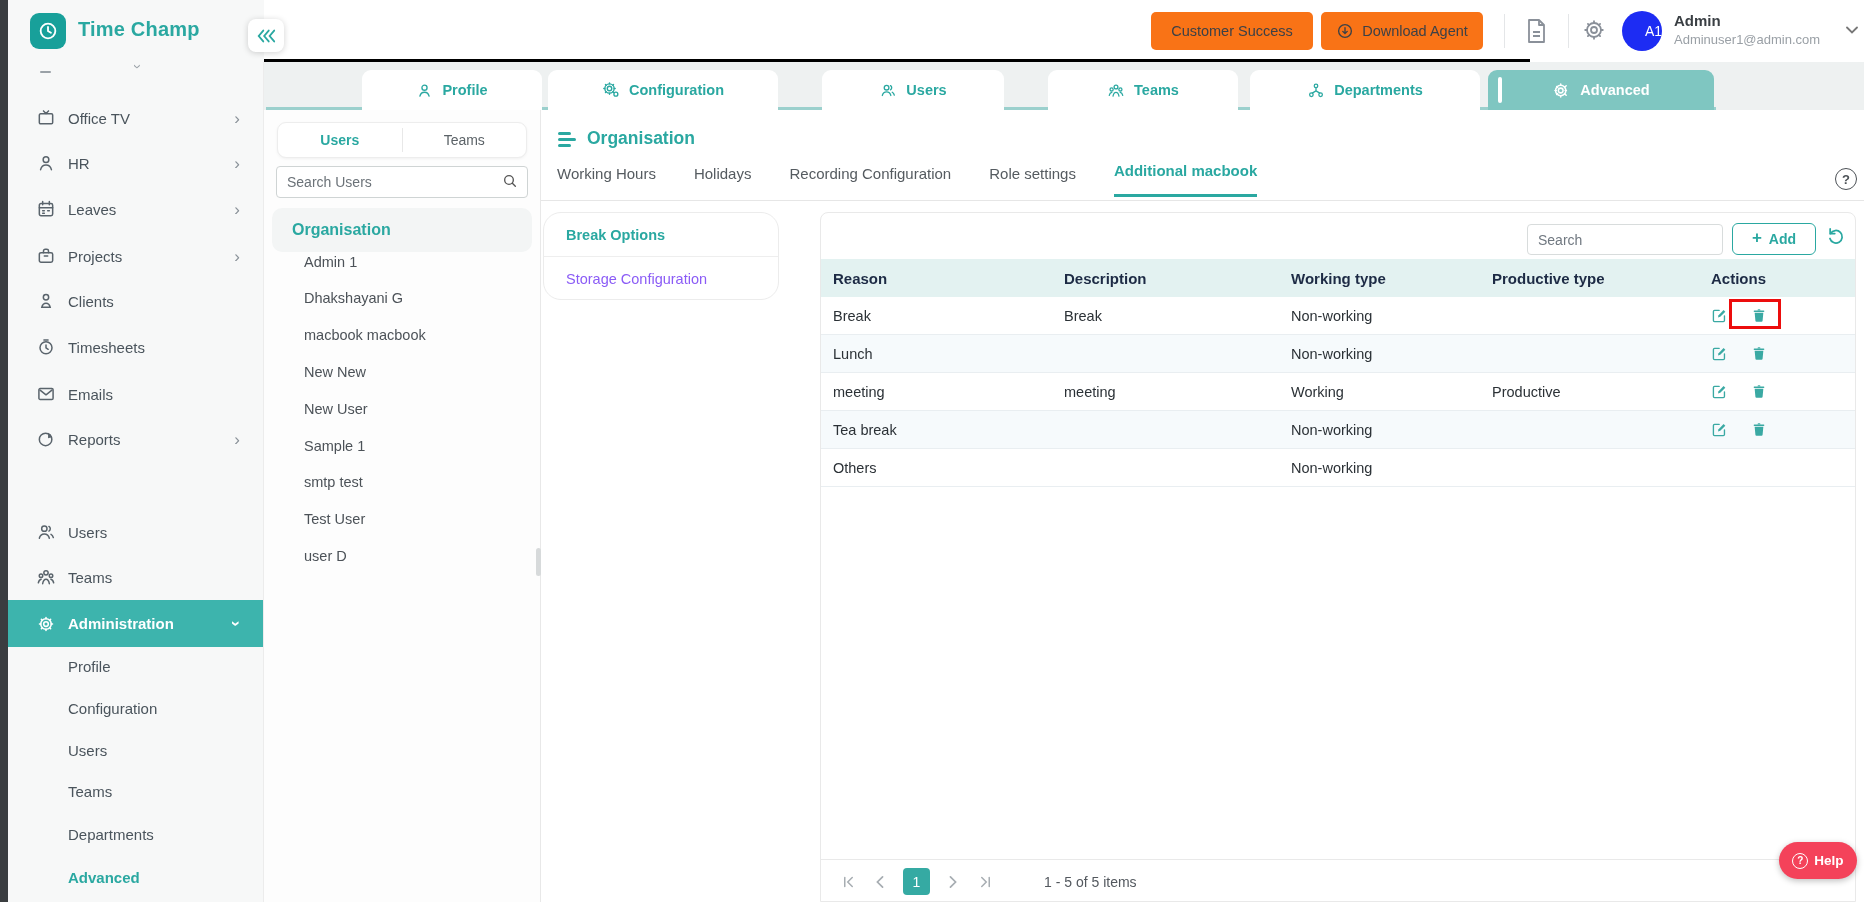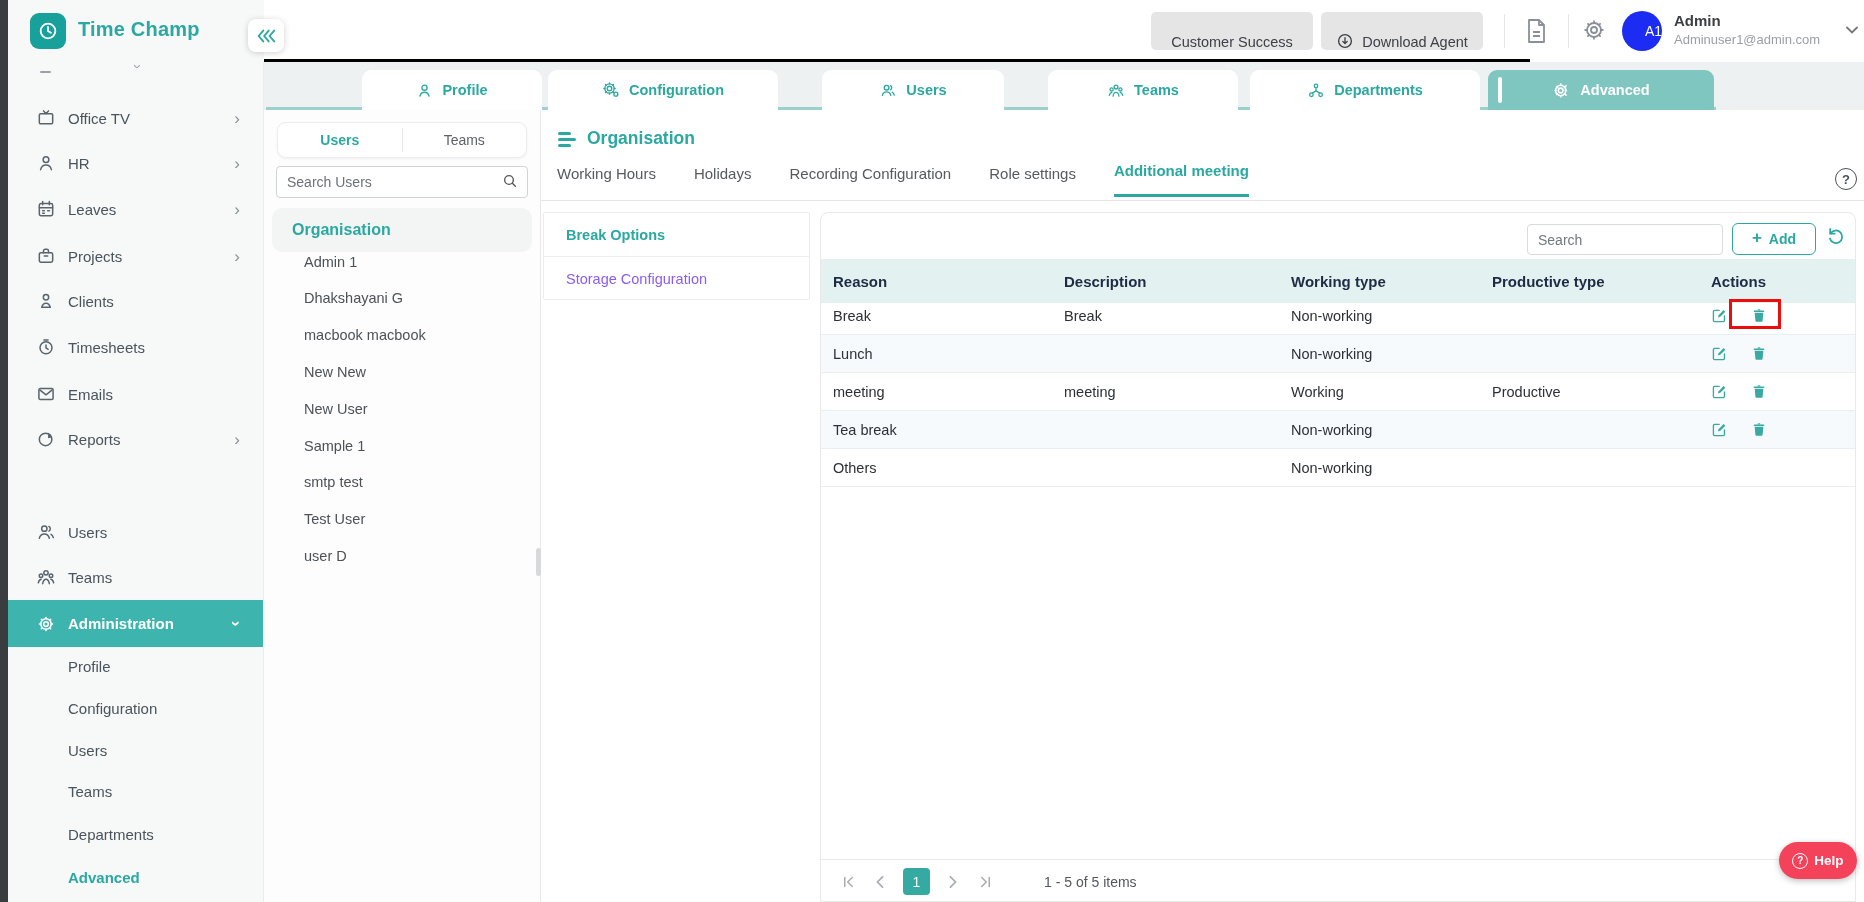--- a/index.html
+++ b/index.html
@@ -14,21 +14,21 @@
 
   
   .dark-strip{position:absolute;left:0;top:0;width:8px;height:902px;background:#3a3d40;z-index:60;}
 
   
   .tophdr{position:absolute;left:8px;top:0;width:1522px;height:62px;background:#fff;border-bottom:3px solid #000000;z-index:30;}
   .logo-zone{position:absolute;left:0;top:0;width:256px;height:62px;background:#f7f8f8;}
   .logo-sq{position:absolute;left:22px;top:13px;width:36px;height:36px;background:#18a09a;border-radius:9px;display:flex;align-items:center;justify-content:center;}
   .brand-name{position:absolute;left:70px;top:18px;font-size:20px;font-weight:700;color:var(--accent);letter-spacing:.2px;}
   .collapse-btn{position:absolute;left:240px;top:19px;width:36px;height:33px;background:#fff;border-radius:8px;box-shadow:0 1px 6px rgba(0,0,0,.18);display:flex;align-items:center;justify-content:center;z-index:40;}
-  .hdr-chip{position:absolute;top:12px;height:38px;background:#e5e5e5;border-radius:5px;display:flex;align-items:flex-end;justify-content:center;gap:8px;font-size:14.5px;color:#3c4147;}
+  .hdr-chip{position:absolute;top:12px;height:38px;background:#f97316;border-radius:5px;display:flex;align-items:center;justify-content:center;gap:8px;font-size:14.5px;color:#3c4147;}
   .chip-cs{left:1143px;width:162px;}
   .chip-da{left:1313px;width:162px;}
   .hdr-sep{position:absolute;top:14px;width:1px;height:34px;background:#e4e6e8;}
   .hdr-ic{position:absolute;top:18px;color:#8a9099;}
   .avatar{position:absolute;left:1614px;top:11px;width:40px;height:40px;border-radius:50%;background:var(--avatar-bg);color:#fff;font-size:14px;font-weight:400;display:flex;align-items:center;justify-content:flex-end;}
   .who-name{position:absolute;left:1666px;top:12px;font-size:15px;font-weight:700;color:#3a3f44;}
   .who-mail{position:absolute;left:1666px;top:32px;font-size:13px;color:#9aa0a6;}
   .who-caret{position:absolute;left:1838px;top:26px;color:#777;}
 
   
@@ -73,34 +73,34 @@
   .ctitle-ic i{display:block;height:3px;background:var(--accent);border-radius:2px;margin-bottom:3px;}
   .ctitle-ic i:nth-child(1){width:13px;}
   .ctitle-ic i:nth-child(2){width:18px;}
   .ctitle-ic i:nth-child(3){width:13px;}
   .subtabs{position:absolute;left:16px;top:52px;display:flex;gap:38px;align-items:flex-end;}
   .subtab{font-size:15px;color:#555b60;padding-bottom:15px;}
   .subtab.on{color:var(--accent);border-bottom:3px solid var(--accent);font-weight:600;}
   .subtab-line{position:absolute;left:0;top:90px;width:1323px;height:1px;background:#e6e6e6;}
   .help-q{position:absolute;left:1294px;top:58px;width:22px;height:22px;border:1.6px solid #4c5156;border-radius:50%;color:#4c5156;font-size:13px;font-weight:700;display:flex;align-items:center;justify-content:center;}
 
-  .optpanel{position:absolute;left:2px;top:102px;width:267px;height:88px;background:#fff;border:1px solid #ececec;border-radius:2px;overflow:hidden;}
+  .optpanel{position:absolute;left:2px;top:102px;width:236px;height:88px;background:#fff;border:1px solid #ececec;border-radius:18px;overflow:hidden;}
   .optrow{height:44px;display:flex;align-items:center;padding-left:22px;font-size:14.5px;color:#8b5cf6;}
   .optrow.on{color:var(--accent);font-weight:700;border-bottom:1px solid #eee;}
 
   .tablepanel{position:absolute;left:279px;top:102px;width:1036px;height:690px;background:#fff;border:1px solid #e9e9e9;border-radius:8px 8px 0 0;}
   .tp-toolbar{position:absolute;left:0;top:0;width:100%;height:46px;}
   .tp-search{position:absolute;left:706px;top:11px;width:196px;height:31px;border:1px solid #d8dcdc;border-radius:4px;font-size:14px;color:#444;padding:0 10px;outline:none;}
   .tp-search::placeholder{color:#707880;}
   .add-btn{position:absolute;left:911px;top:10px;width:84px;height:32px;background:#fff;border:1.6px solid var(--accent);border-radius:6px;color:var(--accent);font-size:14px;font-weight:700;display:flex;align-items:center;justify-content:center;gap:7px;cursor:pointer;}
   .add-btn .plus{font-size:17px;font-weight:600;margin-top:-2px;}
   .reset-ic{position:absolute;left:1005px;top:13px;color:var(--accent);}
 
   .grid-row{display:grid;grid-template-columns:231px 227px 201px 219px 1fr;align-items:center;}
-  .thead{position:absolute;left:0;top:46px;width:100%;height:44px;background:var(--thead-bg);font-weight:700;font-size:15px;color:var(--navy);}
+  .thead{position:absolute;left:0;top:46px;width:100%;height:38px;background:var(--thead-bg);font-weight:700;font-size:15px;color:var(--navy);}
   .thead>div{padding-left:12px;}
   .trow{position:absolute;left:0;width:100%;height:38px;font-size:14.5px;color:#2b3136;border-bottom:1px solid #e9eef1;}
   .trow>div{padding-left:12px;}
   .trow.alt{background:#f6fafc;}
   .acts{display:flex;gap:23px;align-items:center;padding-left:10px;color:#3aa9a3;}
   .red-box{position:absolute;left:908px;top:86px;width:52px;height:30px;border:3px solid var(--annotation-red);z-index:5;}
 
   .pager{position:absolute;left:0;top:646px;width:100%;height:44px;border-top:1px solid #e9e9e9;display:flex;align-items:center;padding-left:18px;gap:14px;}
   .pbtn{width:18px;height:18px;display:flex;align-items:center;justify-content:center;color:#a7adb2;}
   .pnum{width:27px;height:27px;border-radius:4px;background:#35aaa3;color:#fff;font-size:14px;display:flex;align-items:center;justify-content:center;}
@@ -388,21 +388,21 @@
     <div class="ctitle">Organisation</div>
     <div class="help-q">
         <span>?</span>
       </div>
 
     <div class="subtabs">
       <div class="subtab"><span>Working Hours</span></div>
       <div class="subtab"><span>Holidays</span></div>
       <div class="subtab"><span>Recording Configuration</span></div>
       <div class="subtab"><span>Role settings</span></div>
-      <div class="subtab on"><span>Additional meeting</span></div>
+      <div class="subtab on"><span>Additional macbook</span></div>
     </div>
     <div class="subtab-line"></div>
 
     <div class="optpanel">
       <div class="optrow on">
           <span>Break Options</span>
         </div>
       <div class="optrow">
           <span>Storage Configuration</span>
         </div>

